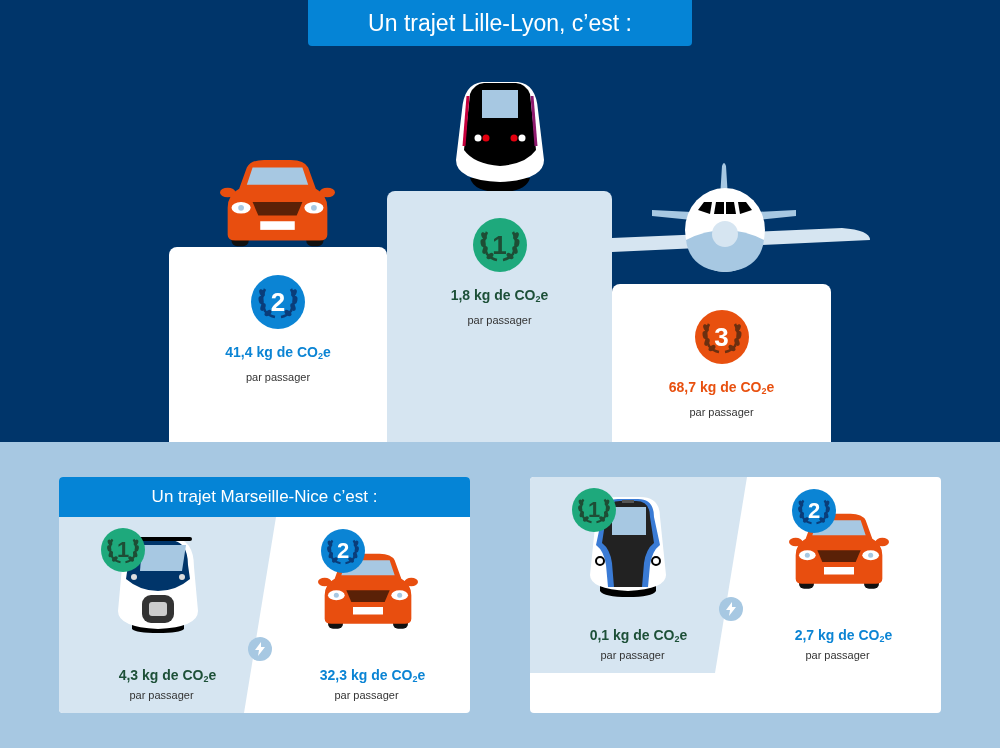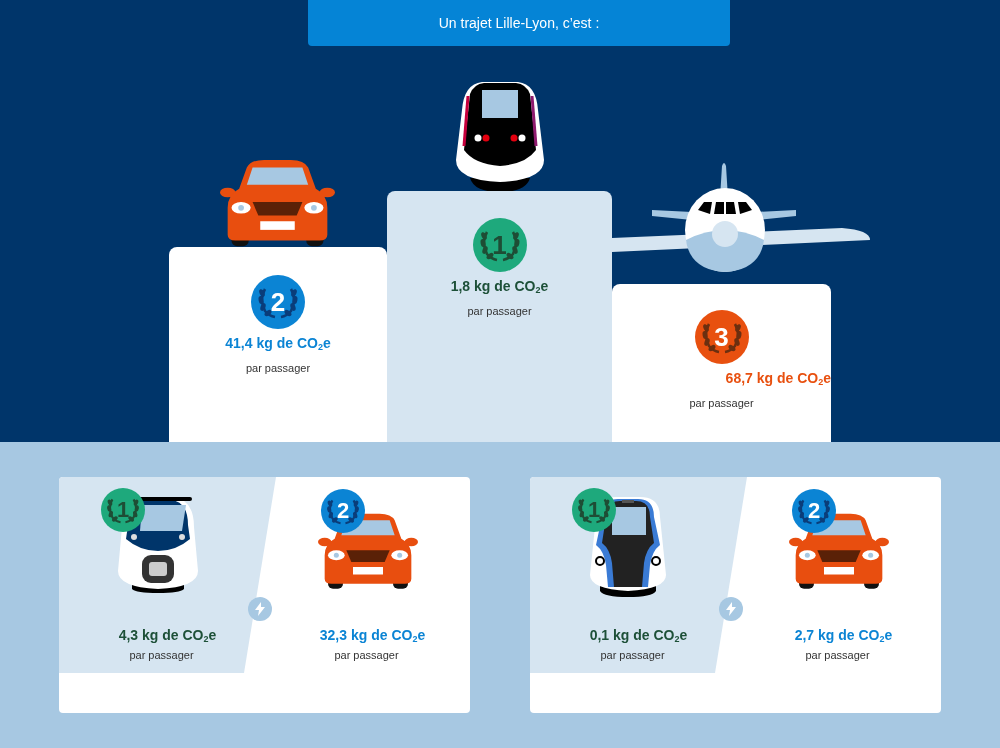--- a/index.html
+++ b/index.html
@@ -2,41 +2,41 @@
 <html><head>
 <meta charset="utf-8">
 <style>
   * { box-sizing: border-box; margin: 0; padding: 0; }
   html, body { width: 1000px; height: 748px; overflow: hidden; }
   body { font-family: "Liberation Sans", "DejaVu Sans", sans-serif; background: #a7c8e2; position: relative; }
 
   .top-bg { position: absolute; left: 0; top: 0; width: 1000px; height: 442px; background: #00356a; }
   .bottom-bg { position: absolute; left: 0; top: 442px; width: 1000px; height: 306px; background: #a7c8e2; }
 
-  .title-bar { position: absolute; left: 308px; top: 0; width: 422px; height: 46px; background: #0584d6; border-radius: 0 0 4px 4px; color: #fff; font-size: 14px; display: flex; align-items: center; justify-content: center; }
+  .title-bar { position: absolute; left: 308px; top: 0; width: 384px; height: 46px; background: #0584d6; border-radius: 0 0 4px 4px; color: #fff; font-size: 23px; display: flex; align-items: center; justify-content: center; }
 
   .podium { position: absolute; border-radius: 8px 8px 0 0; text-align: center; }
   .podium.second { left: 169px; top: 247px; width: 218px; height: 195px; background: #ffffff; }
   .podium.first { left: 387px; top: 191px; width: 225px; height: 251px; background: #d6e5f1; }
   .podium.third { left: 612px; top: 284px; width: 219px; height: 158px; background: #ffffff; }
 
   .medal { width: 54px; height: 54px; border-radius: 50%; margin: 0 auto; position: relative; display: flex; align-items: center; justify-content: center; font-weight: bold; color: #fff; font-size: 26px; }
   .medal .wreath { position: absolute; inset: 0; }
   .medal .num { position: relative; z-index: 1; }
   .medal.gold { background: #1ea97c; }
   .medal.gold .num { color: #1e4d35; }
   .medal.silver { background: #0b84d4; }
   .medal.bronze { background: #e8500f; }
 
-  .value { font-weight: bold; font-size: 14px; margin-top: 6px; }
+  .value { font-weight: bold; font-size: 14px; margin-top: 15px; }
   .value sub { font-size: 9px; vertical-align: -2px; }
   .sub-label { font-size: 11px; color: #333; margin-top: 10px; }
   .c-green { color: #1d5038; }
   .c-blue { color: #0b84d4; }
-  .c-orange { color: #e8500f; text-align: right; }
+  .c-orange { color: #e8500f; }
 
   .podium.second .medal { margin-top: 28px; }
   .podium.first .medal { margin-top: 27px; }
   .podium.third .medal { margin-top: 26px; }
 
   .vehicle { position: absolute; }
 
   .card { position: absolute; top: 477px; width: 411px; height: 236px; border-radius: 4px; overflow: hidden; background: #ffffff; }
   .card.left { left: 59px; }
   .card.right { left: 530px; }
@@ -153,20 +153,21 @@
     <svg class="wreath" viewBox="0 0 54 54" style="color:#6b2f10">
         <use href="#wreath"></use>
       </svg>
     <span class="num">3</span>
   </div>
   <div class="value c-orange"><span>68,7 kg de CO</span><sub>2</sub><span>e</span></div>
   <div class="sub-label">par passager</div>
 </div>
 
 <div class="card left">
+  <div class="card-header">Un trajet Marseille-Nice c’est :</div>
   <div class="card-body">
     <svg class="card-split" viewBox="0 0 411 196" preserveAspectRatio="none">
       <polygon points="0,0 217,0 185,196 0,196" fill="#d6e5f1"></polygon>
     </svg>
     <div class="half l">
       <svg style="position:absolute;left:57px;top:16px" width="84" height="100" viewBox="0 0 84 100">
         <path d="M16 96 Q20 100 42 100 Q64 100 68 96 L68 90 L16 90 Z" fill="#000"></path>
         <path d="M6 34 Q6 6 28 4 L56 4 Q78 6 78 34 L82 78 Q82 94 42 96 Q2 94 2 78 Z" fill="#fff"></path>
         <path d="M12 32 Q12 8 30 7 L54 7 Q72 8 72 32 L74 46 Q60 58 42 58 Q24 58 10 46 Z" fill="#00356a"></path>
         <path d="M26 12 L70 12 L66 38 L24 38 Z" fill="#a7c8e2"></path>

